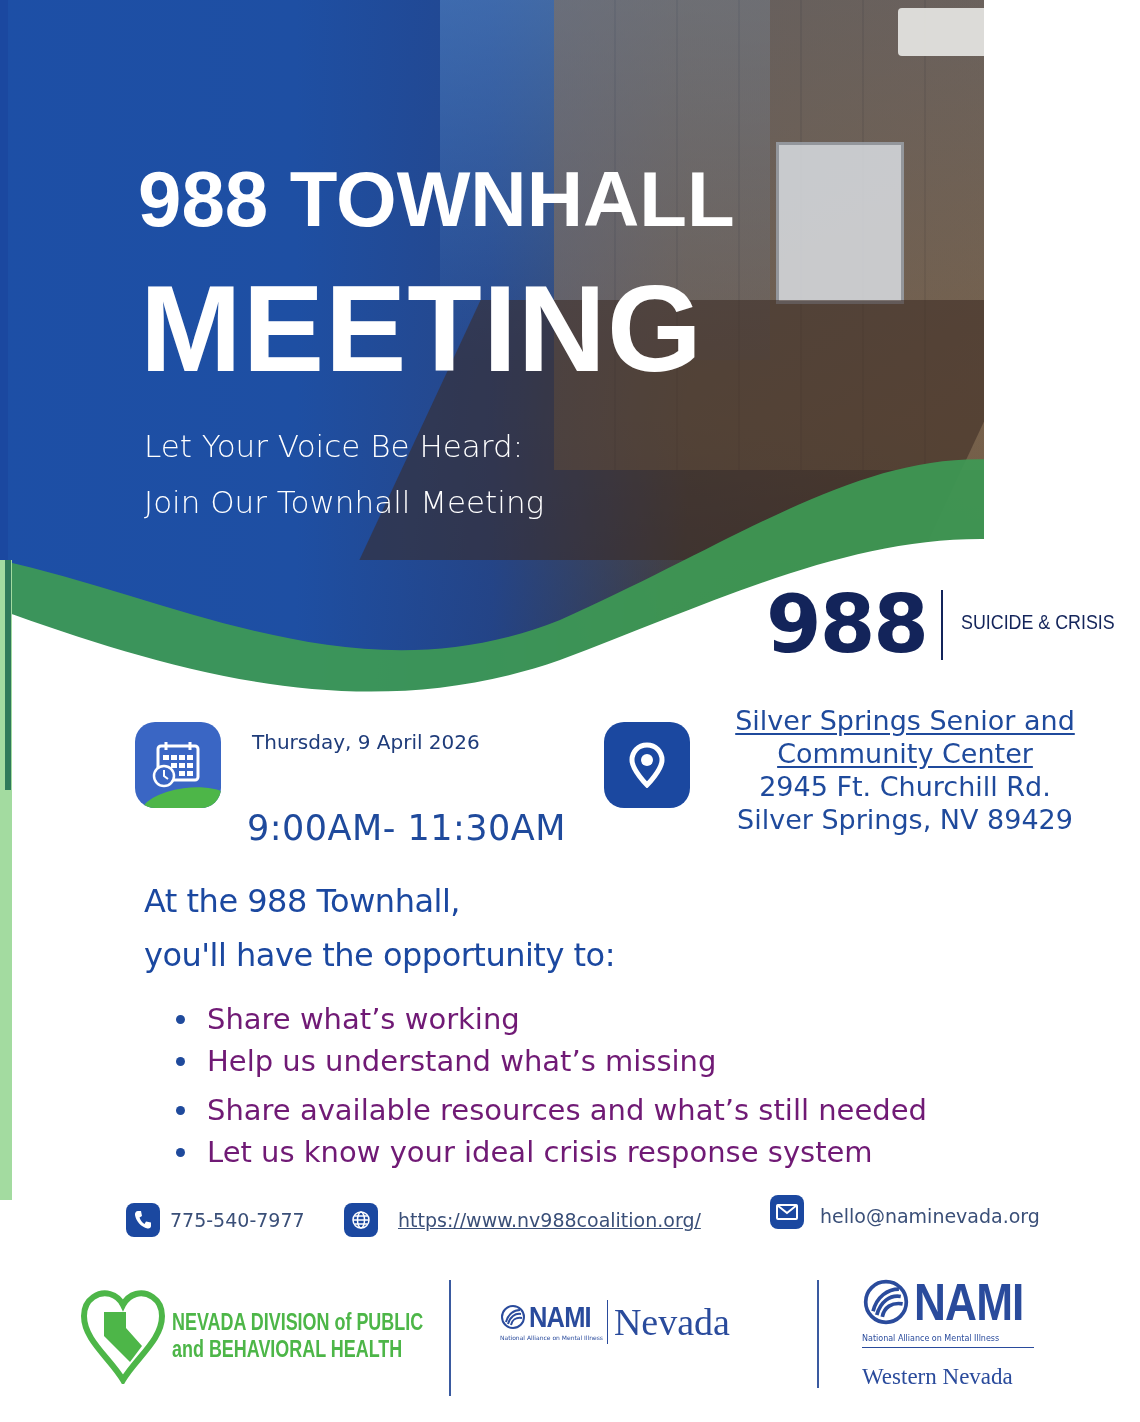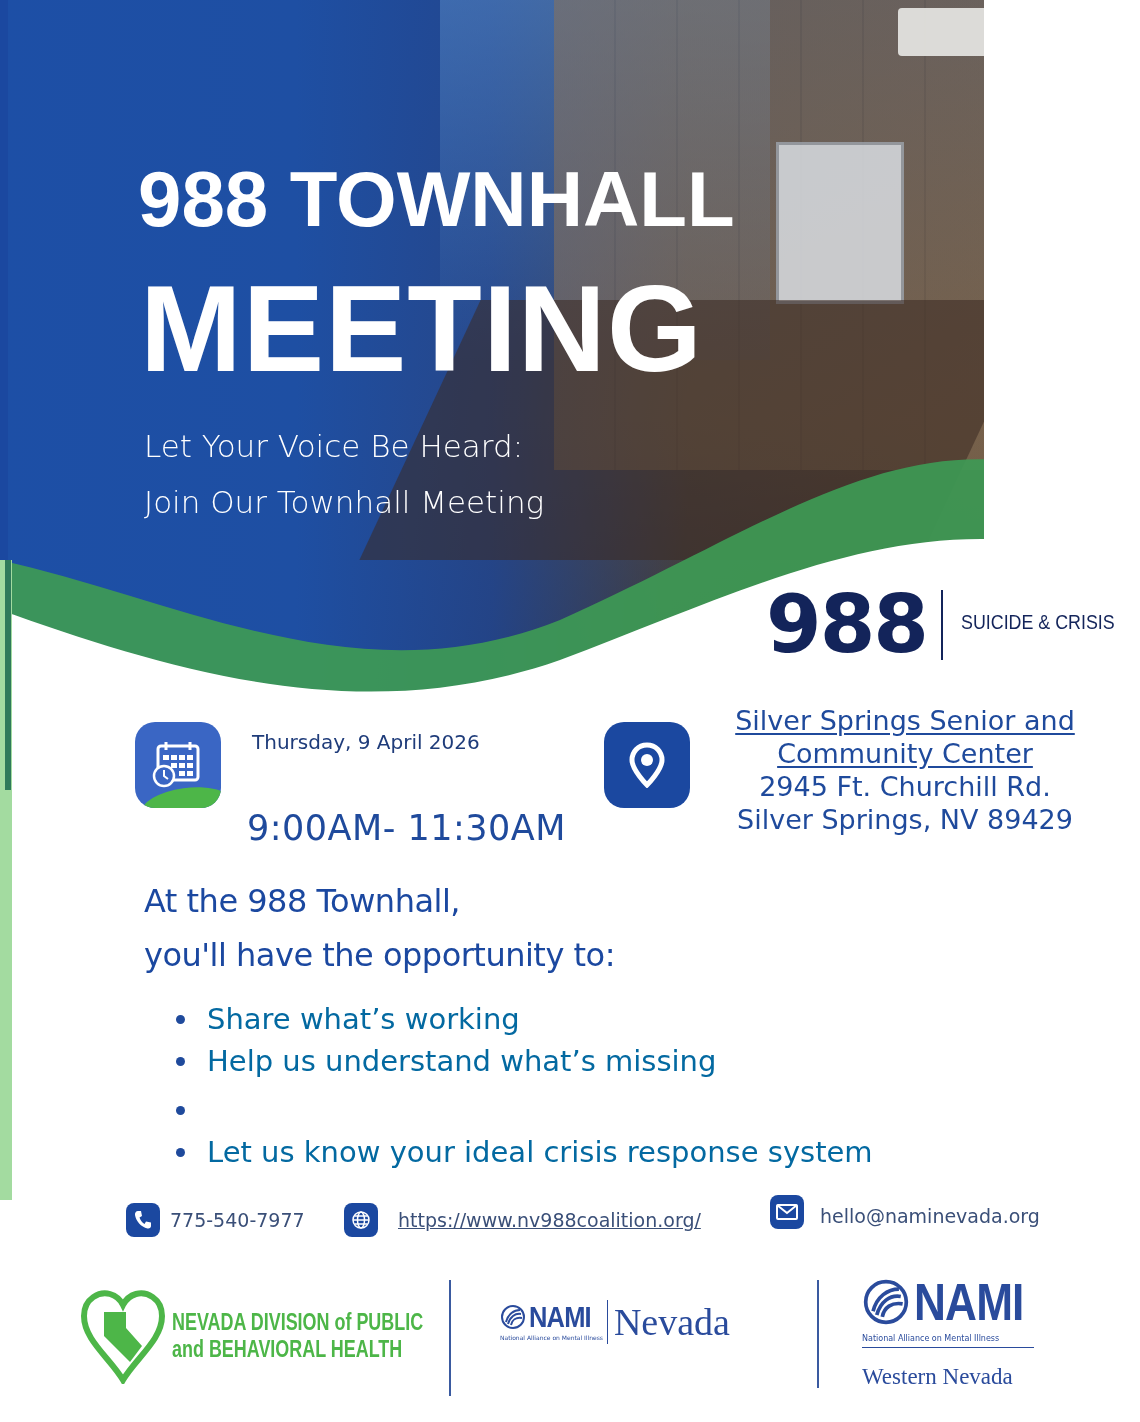--- a/index.html
+++ b/index.html
@@ -47,21 +47,21 @@
   .pin-tile { left: 604px; top: 722px; background: #1b48a0; }
 
   .date-line { position: absolute; left: 252px; top: 730px; font-size: 20px; color: #1f3c7a; }
   .time-line { position: absolute; left: 247px; top: 808px; font-size: 35px; color: #1f4a9c; letter-spacing: 0.5px; }
 
   .venue { position: absolute; left: 700px; top: 704px; width: 410px; text-align: center; color: #1f4a9c; font-size: 27px; line-height: 33px; }
   .venue a { color: #1f4a9c; text-decoration: underline; text-underline-offset: 3px; }
 
   .intro { position: absolute; left: 144px; top: 874px; font-weight: 400; font-size: 32px; color: #1b48a0; line-height: 54px; letter-spacing: -0.5px; }
 
-  .bullets { position: absolute; left: 170px; top: 998px; list-style: none; font-size: 29px; color: #0369a1; }
+  .bullets { position: absolute; left: 170px; top: 998px; list-style: none; font-size: 29px; color: #701a75; }
   .bullets li { display: flex; align-items: center; height: 42px; }
   .bullets li:nth-child(3) { margin-top: 7px; }
   .bullets .dot { width: 9px; height: 9px; border-radius: 50%; background: #1f4a9c; margin-right: 22px; margin-left: 6px; }
 
   .contact { position: absolute; top: 1203px; display: flex; align-items: center; font-size: 19px; color: #3a4f78; }
   .c-icon { width: 34px; height: 34px; border-radius: 8px; background: #1b48a0; display: flex; align-items: center; justify-content: center; margin-right: 10px; }
   .contact a { color: #3a4f78; text-decoration: underline; }
 
   .footer-divider { position: absolute; width: 2px; background: #3a5aa0; }
 
@@ -160,20 +160,21 @@
   <li>
       <span class="dot"></span>
       <span>Share what’s working</span>
     </li>
   <li>
       <span class="dot"></span>
       <span>Help us understand what’s missing</span>
     </li>
   <li>
       <span class="dot"></span>
+      <span>Share available resources and what’s still needed</span>
     </li>
   <li>
       <span class="dot"></span>
       <span>Let us know your ideal crisis response system</span>
     </li>
 </ul>
 
 <div class="contact" style="left:126px;">
   <span class="c-icon">
     <svg width="18" height="20" viewBox="0 0 18 20">

